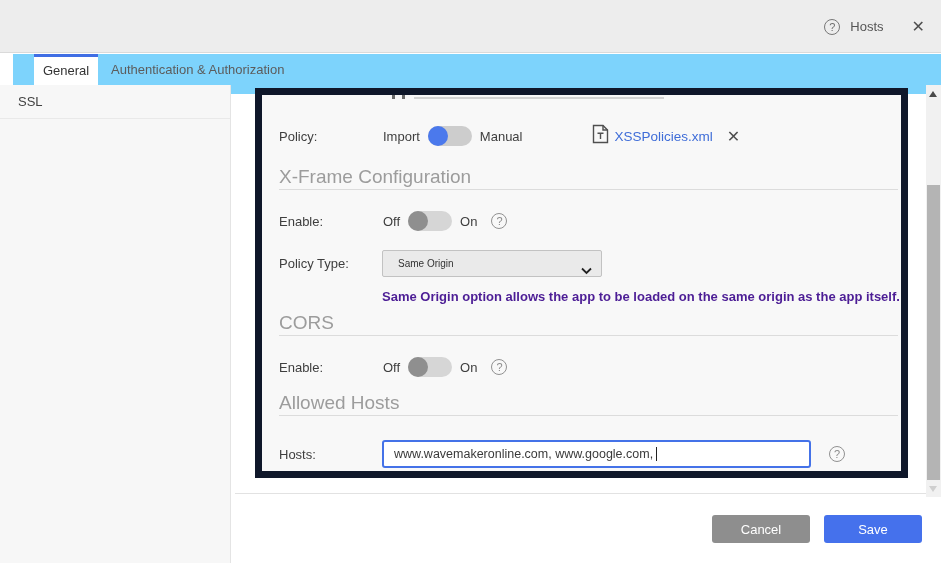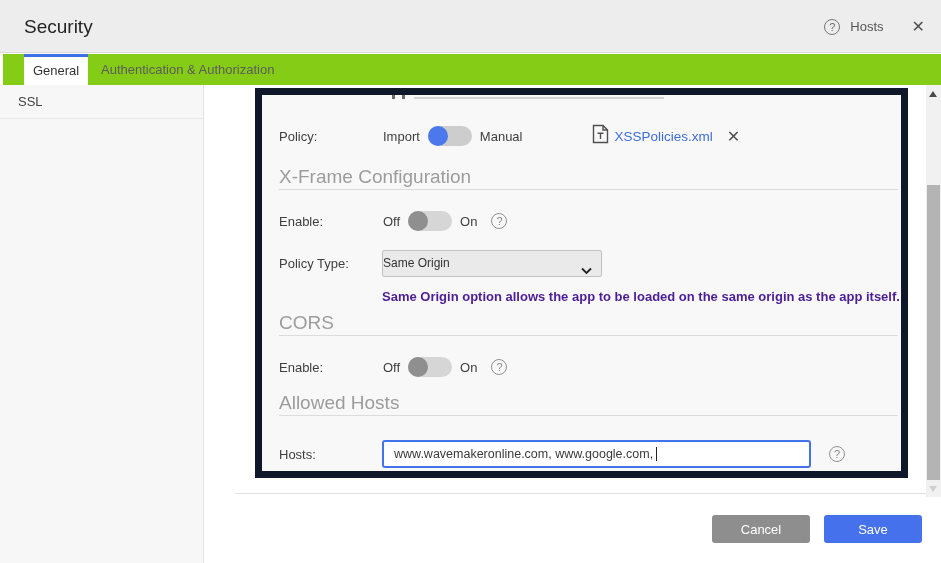--- a/index.html
+++ b/index.html
@@ -25,33 +25,33 @@
     display:inline-block; width:16px; height:16px; border:1px solid #777;
     border-radius:50%; color:#6e6e6e; font-size:11px; line-height:14px;
     text-align:center; cursor:pointer;
   }
   .help-label { font-size:13px; color:#555; cursor:pointer; }
   .close-icon {
     margin-left:18px; font-size:16px; color:#4f4f4f; cursor:pointer; line-height:16px;
   }
   
   .tabbar {
-    position:absolute; left:3px; top:54px; right:0; height:31px; background:#84cc16;
+    position:absolute; left:13px; top:54px; right:0; height:40px; background:#7dd3fc;
   }
   .tab {
     position:absolute; top:0; height:31px; font-size:13px; cursor:pointer;
   }
   .tab-active {
     left:21px; width:64px; background:#fff; border-top:3px solid #3f6ee4;
     color:#333; text-align:center; line-height:27px;
   }
   .tab-inactive { left:98px; color:#5c5c5c; line-height:31px; }
   
   .sidebar {
-    position:absolute; left:0; top:85px; bottom:0; width:204px;
+    position:absolute; left:0; top:85px; bottom:0; width:231px;
     background:#f7f7f7; border-right:1px solid #e4e4e4;
   }
   .side-item {
     height:34px; line-height:34px; font-size:13px; color:#424242;
     padding-left:18px; border-bottom:1px solid #e9e9e9; cursor:pointer; background:#f7f7f7;
   }
   .side-item.active {
     background:#fff; border-left:4px solid #4472e8; padding-left:14px; color:#4472e8;
   }
   
@@ -85,21 +85,21 @@
     text-align:center; cursor:pointer; flex:0 0 16px;
   }
   
   .file-icon { display:inline-block; cursor:pointer; }
   .file-link { font-size:13.5px; color:#3f6dd8; cursor:pointer; }
   .file-remove { font-size:16px; color:#4f4f4f; cursor:pointer; }
   
   .select {
     position:relative; width:220px; height:27px; background:#eaeaea;
     border:1px solid #c2c2c2; border-radius:2px; cursor:pointer;
-    font-size:12px; color:#333; line-height:25px; 
+    font-size:10px; color:#333; line-height:25px; padding-left:15px;
   }
   .select .chev { position:absolute; right:9px; top:8px; }
   .desc { position:absolute; left:120px; font-size:13px; color:#4c1d95;font-weight:bold; }
   
   .text-input {
     width:429px; height:28px; background:#fff; border:2px solid #4472e8;
     border-radius:3px; display:flex; align-items:center; padding-left:10px;
     font-size:12.5px; color:#3a3a3a; cursor:text;
   }
   .caret { display:inline-block; width:1px; height:14px; background:#222; margin-left:3px; }
@@ -128,21 +128,20 @@
     border-left:4.5px solid transparent; border-right:4.5px solid transparent;
     border-top:6px solid #cfcfcf; cursor:pointer;
   }
 </style>
 </head>
 <body>
 
 <div class="window">
 
   <div class="header">
-    <div class="page-title">Security</div>
     <div class="header-right">
       <span class="help-icon">?</span>
       <span class="help-label">Hosts</span>
       <span class="close-icon">✕</span>
     </div>
   </div>
 
   <div class="tabbar">
     <div class="tab tab-active">General</div>
     <div class="tab tab-inactive">Authentication &amp; Authorization</div>

